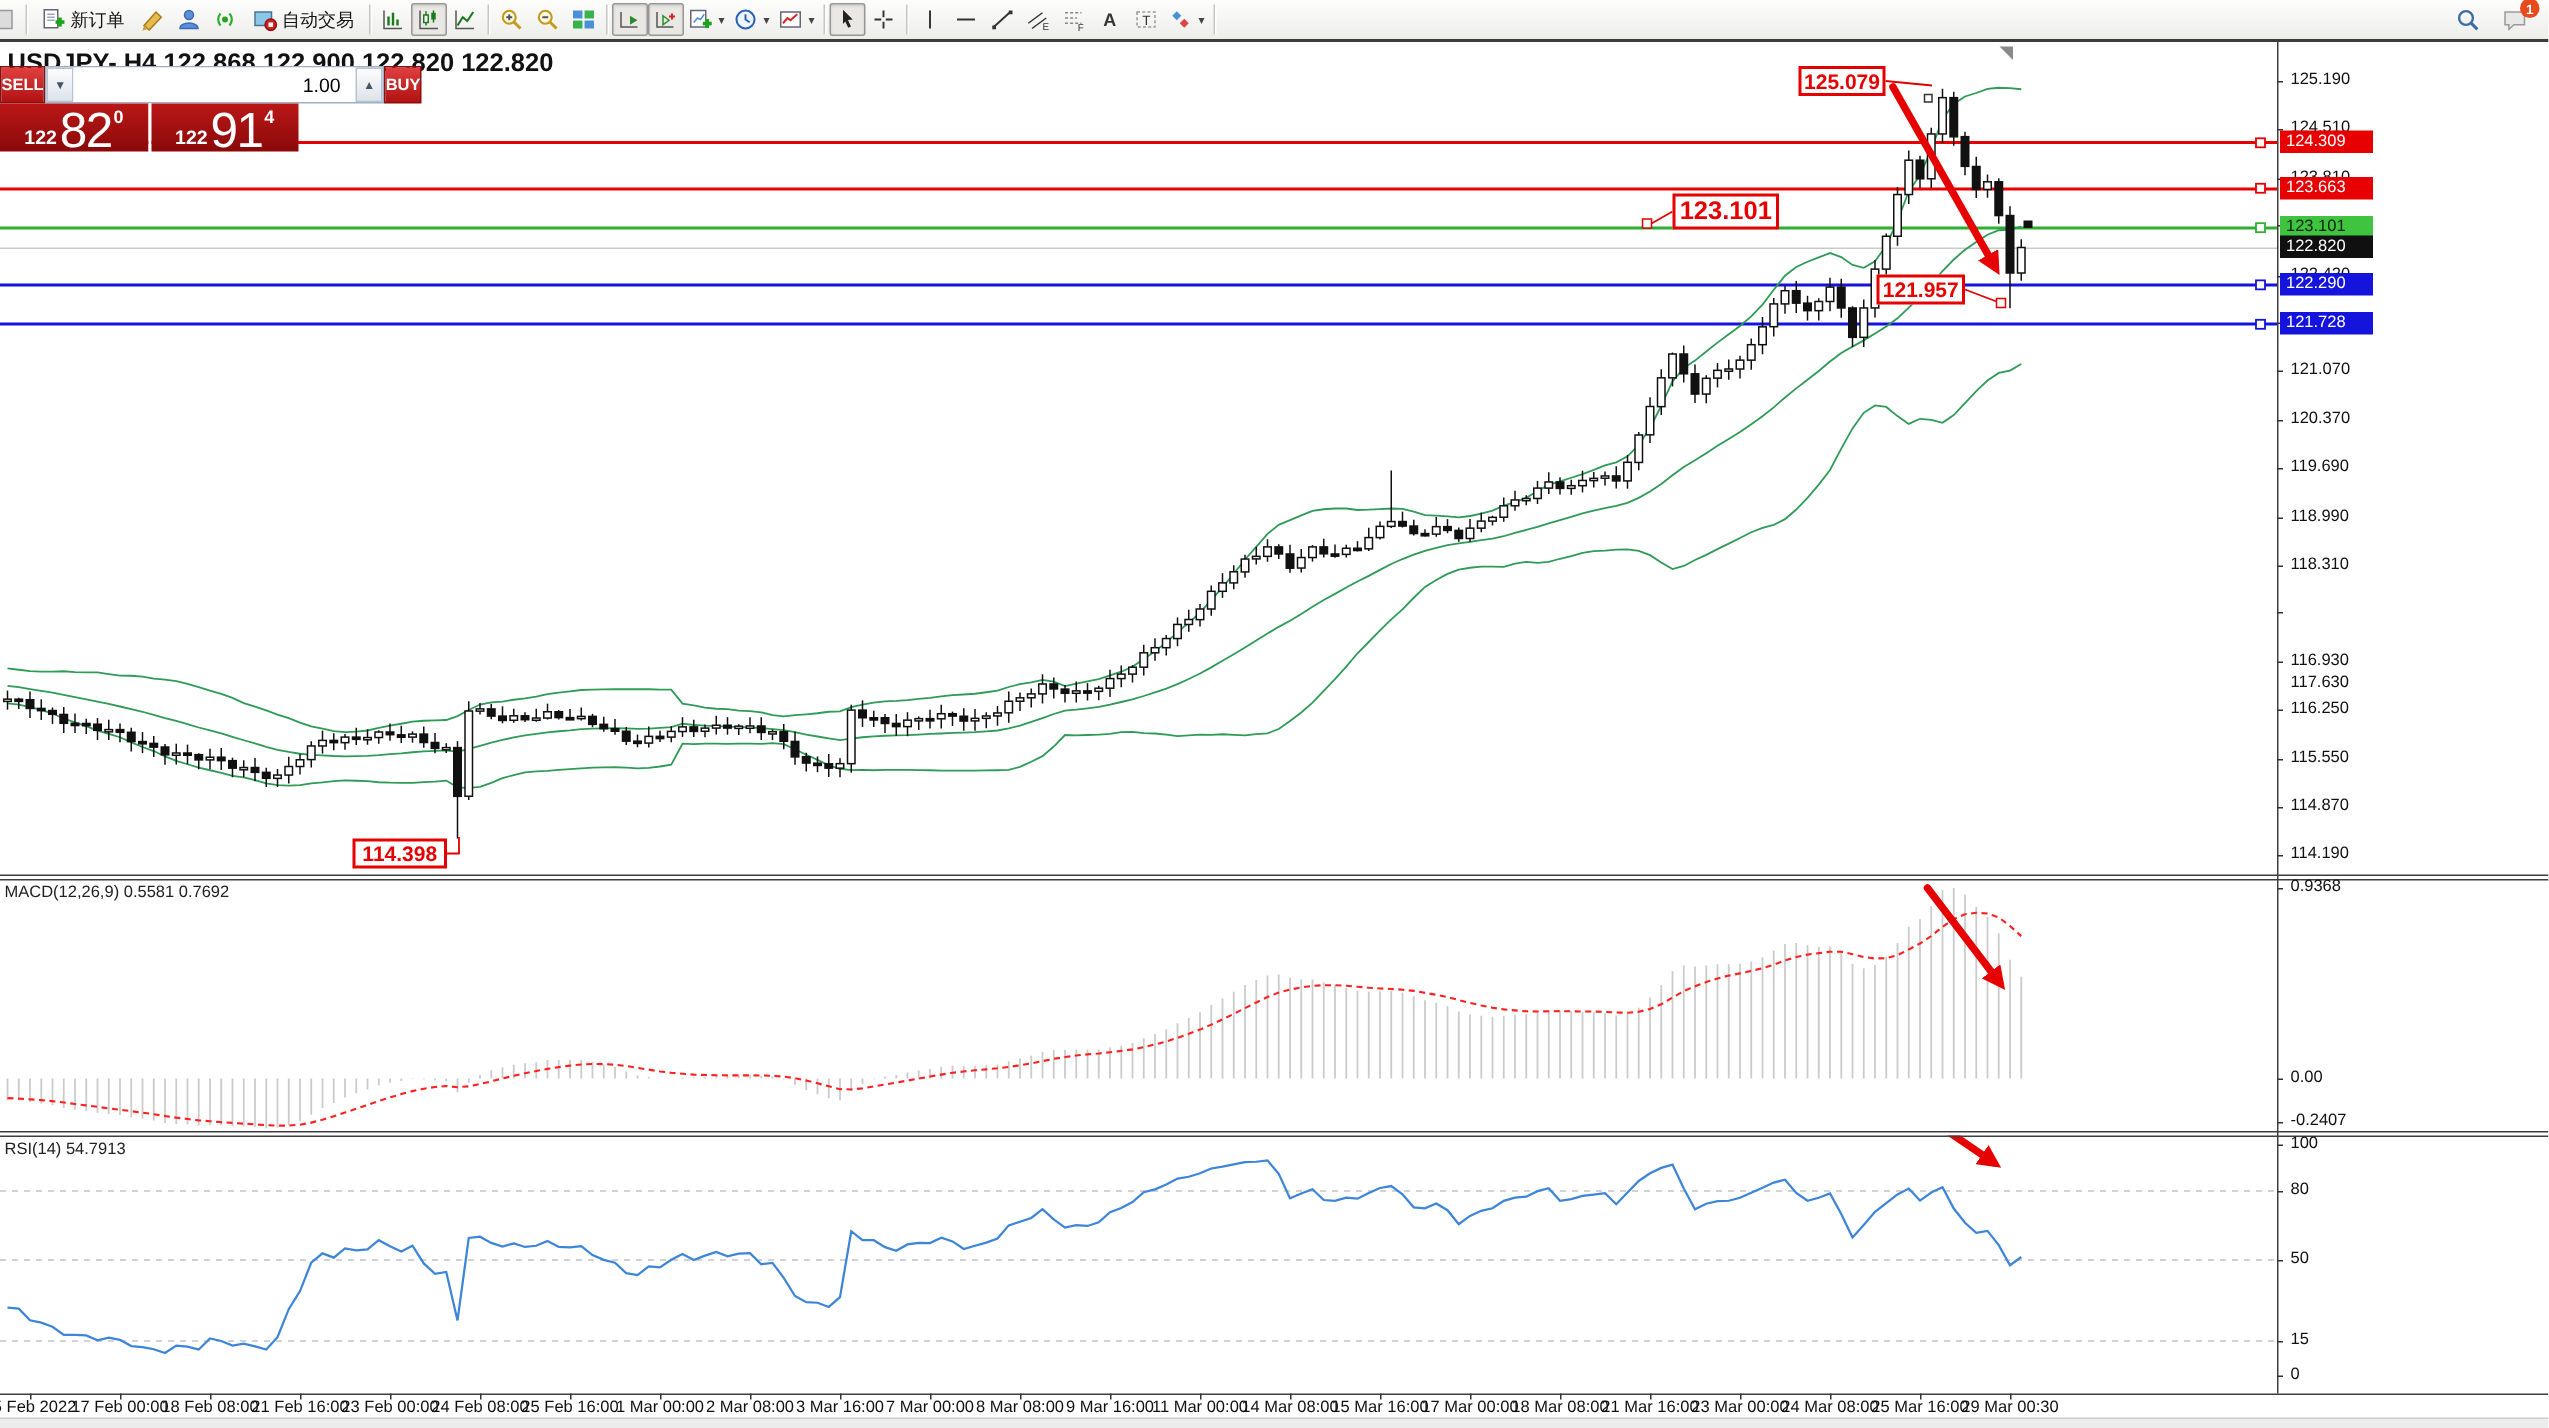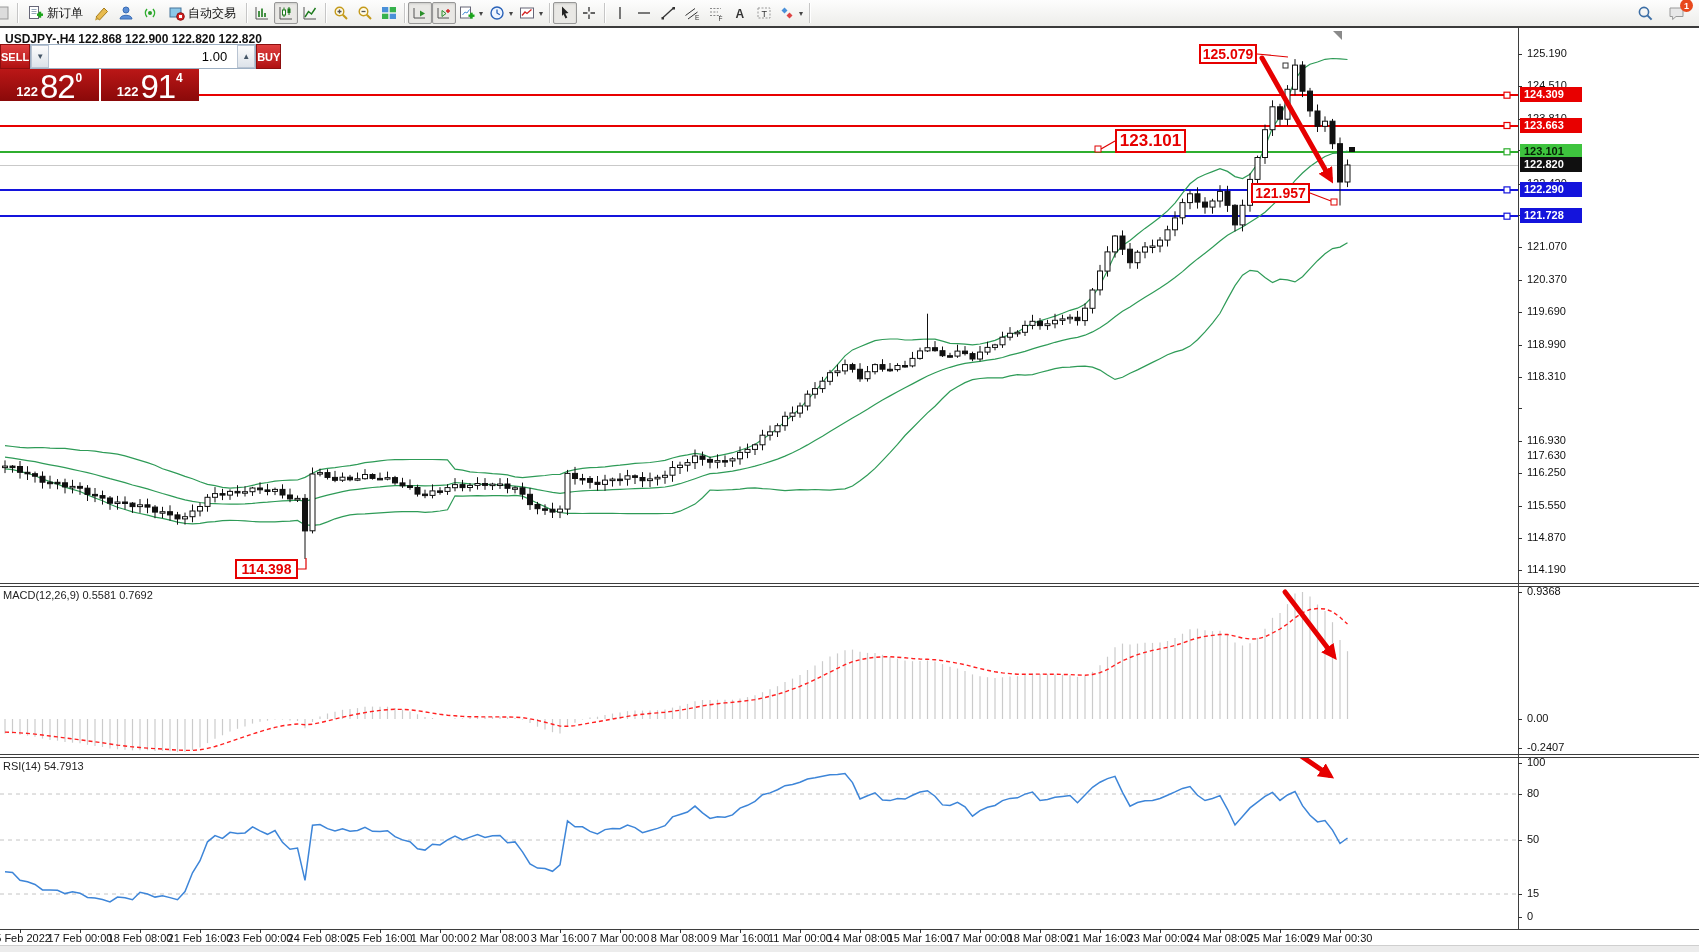--- a/index.html
+++ b/index.html
@@ -23,26 +23,26 @@
   #tbline{position:absolute;left:0;top:26px;width:1699px;height:2px;background:#3b3b3b;z-index:10;}
   
   #chart{position:absolute;left:0;top:28px;width:1699px;height:924px;background:#fff;}
   .lvl{position:absolute;left:0;z-index:1;}
   svg.panel{position:absolute;left:0;z-index:2;}
   .hsep{position:absolute;left:0;width:1699px;height:1px;background:#3e3e3e;z-index:3;}
   #vax{position:absolute;left:1518px;top:0;width:1px;height:901px;background:#3e3e3e;z-index:3;}
   #axis{position:absolute;left:1518px;top:0;width:181px;height:918px;z-index:4;background:transparent;}
   .tm{position:absolute;left:0;width:4px;height:1px;background:#333;}
   .ptick{position:absolute;left:9px;font-size:11px;color:#111;white-space:nowrap;}
-  .plab{position:absolute;left:2px;width:58px;height:15px;font-size:11px;font-weight:700;
+  .plab{position:absolute;left:2px;width:58px;height:15px;font-size:11px;font-weight:400;
         line-height:15px;padding-left:4px;white-space:nowrap;}
   #dates{position:absolute;left:0;top:901px;width:1518px;height:17px;z-index:4;}
   .dlab{position:absolute;top:3px;width:90px;text-align:center;font-size:11px;color:#111;white-space:nowrap;}
   .dtm{position:absolute;top:0;width:1px;height:4px;background:#333;}
-  #symtitle{position:absolute;left:5px;top:4px;font-size:12px;font-weight:700;color:#111;z-index:5;}
+  #symtitle{position:absolute;left:5px;top:4px;font-size:17px;font-weight:700;color:#111;z-index:5;}
   .indlab{position:absolute;left:3px;font-size:11px;color:#222;z-index:5;}
   .anno{position:absolute;background:#fff;border:2px solid #e60000;color:#e60000;font-weight:700;
         display:flex;align-items:center;justify-content:center;z-index:6;box-sizing:border-box;}
   #bstrip{position:absolute;left:0;top:917px;width:1699px;height:7px;background:#ececec;border-top:1px solid #cfcfcf;}
   
   #tpanel{position:absolute;left:0;top:16px;width:199px;z-index:7;}
   .trow1{display:flex;height:25px;}
   .obtn{width:41px;background:linear-gradient(#e04040,#b01111);color:#fff;font-size:11px;font-weight:700;
         display:flex;align-items:center;justify-content:center;border:1px solid #8c0f0f;box-sizing:border-box;}
   .spin{flex:1;display:flex;background:#fff;border:1px solid #9db0c4;box-sizing:border-box;}

